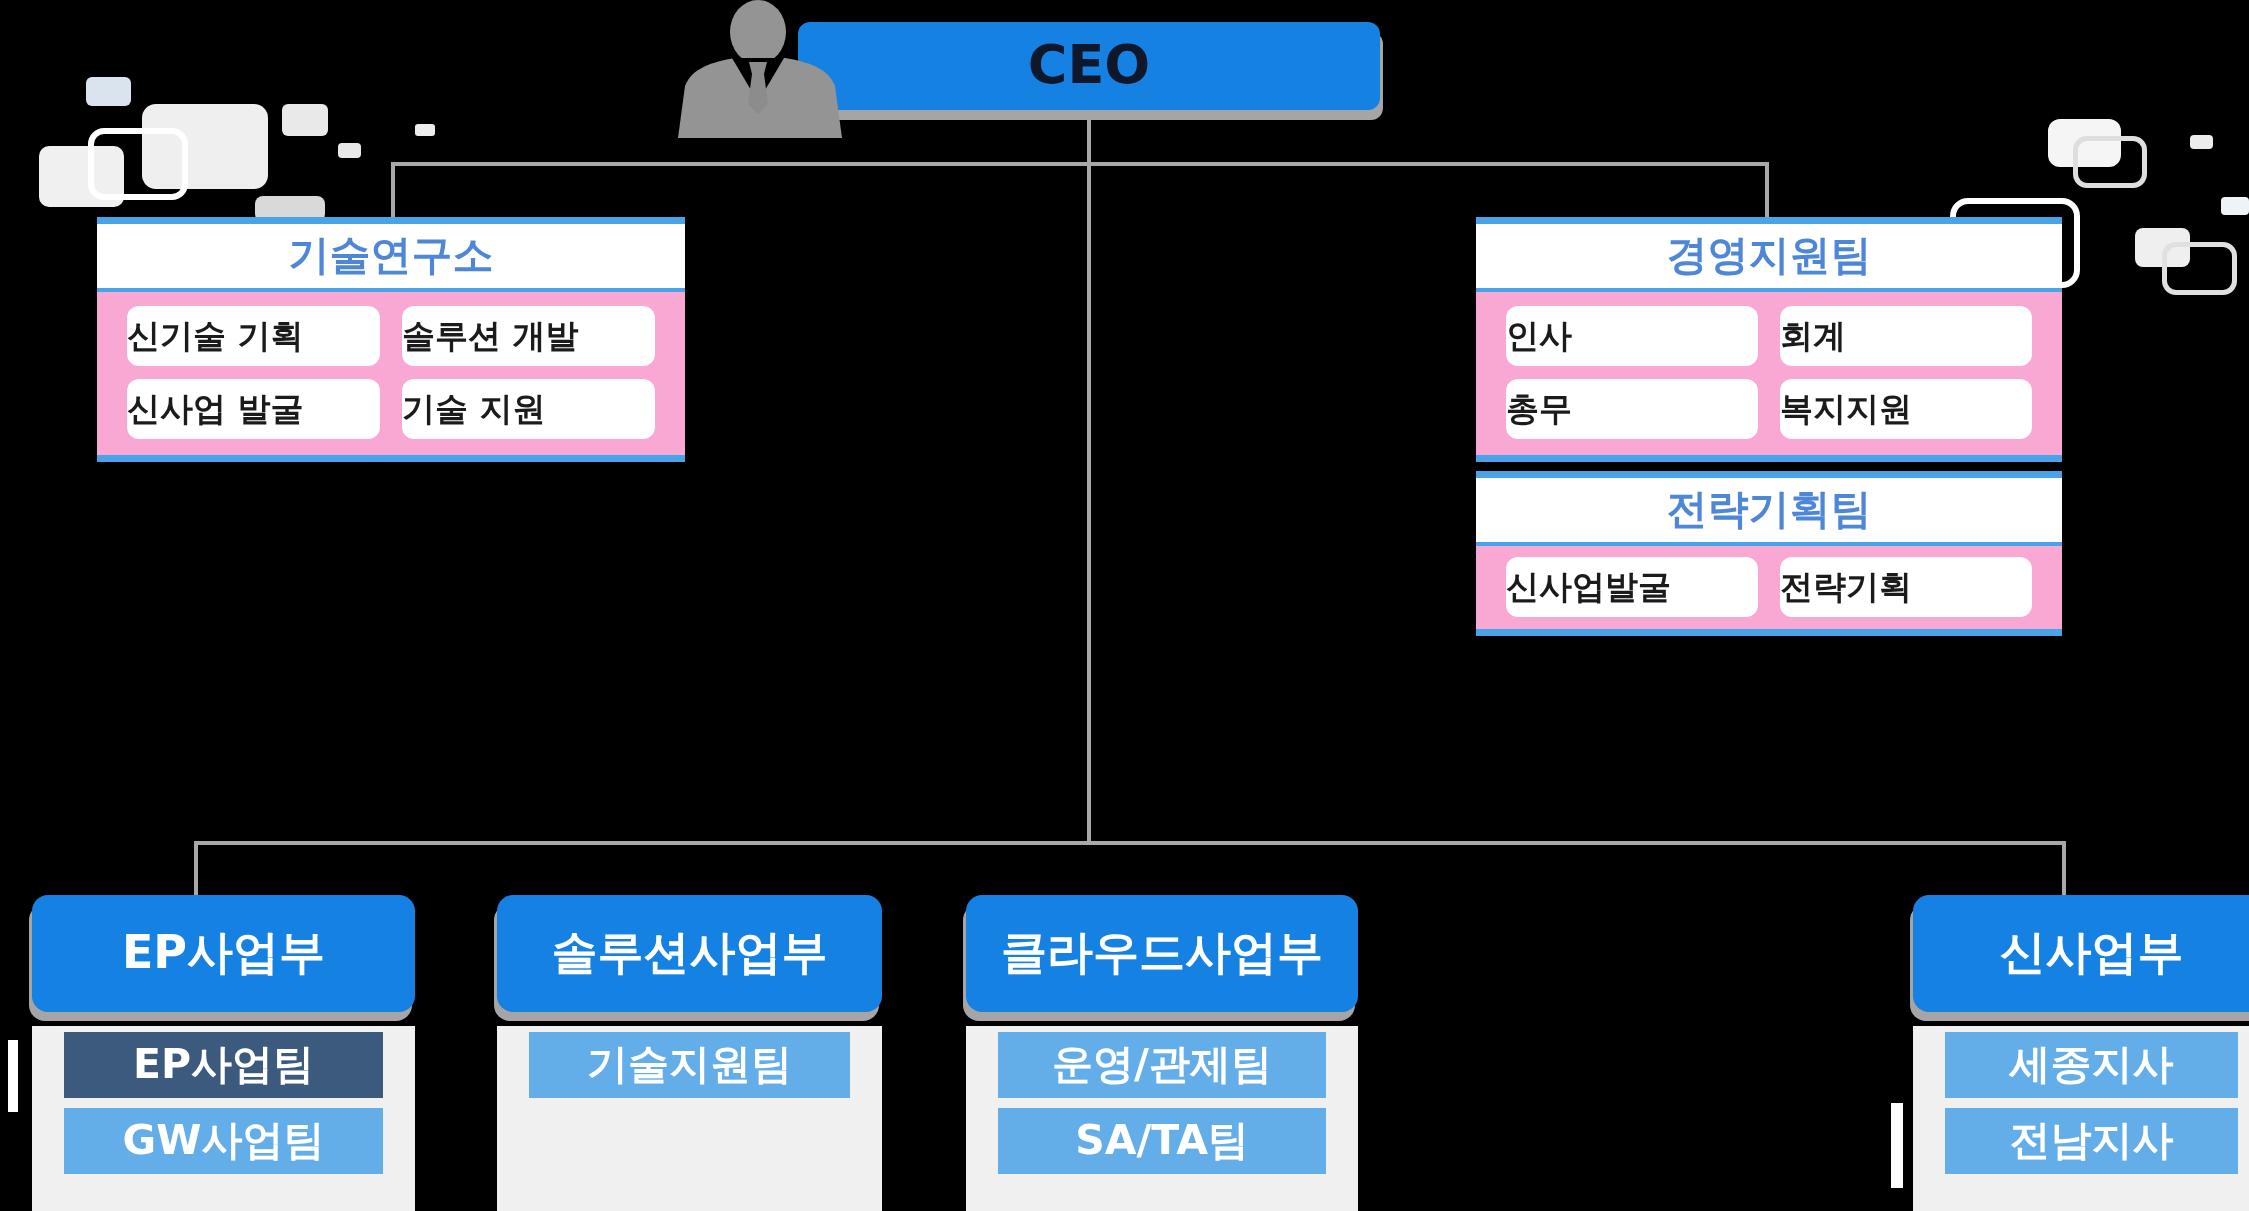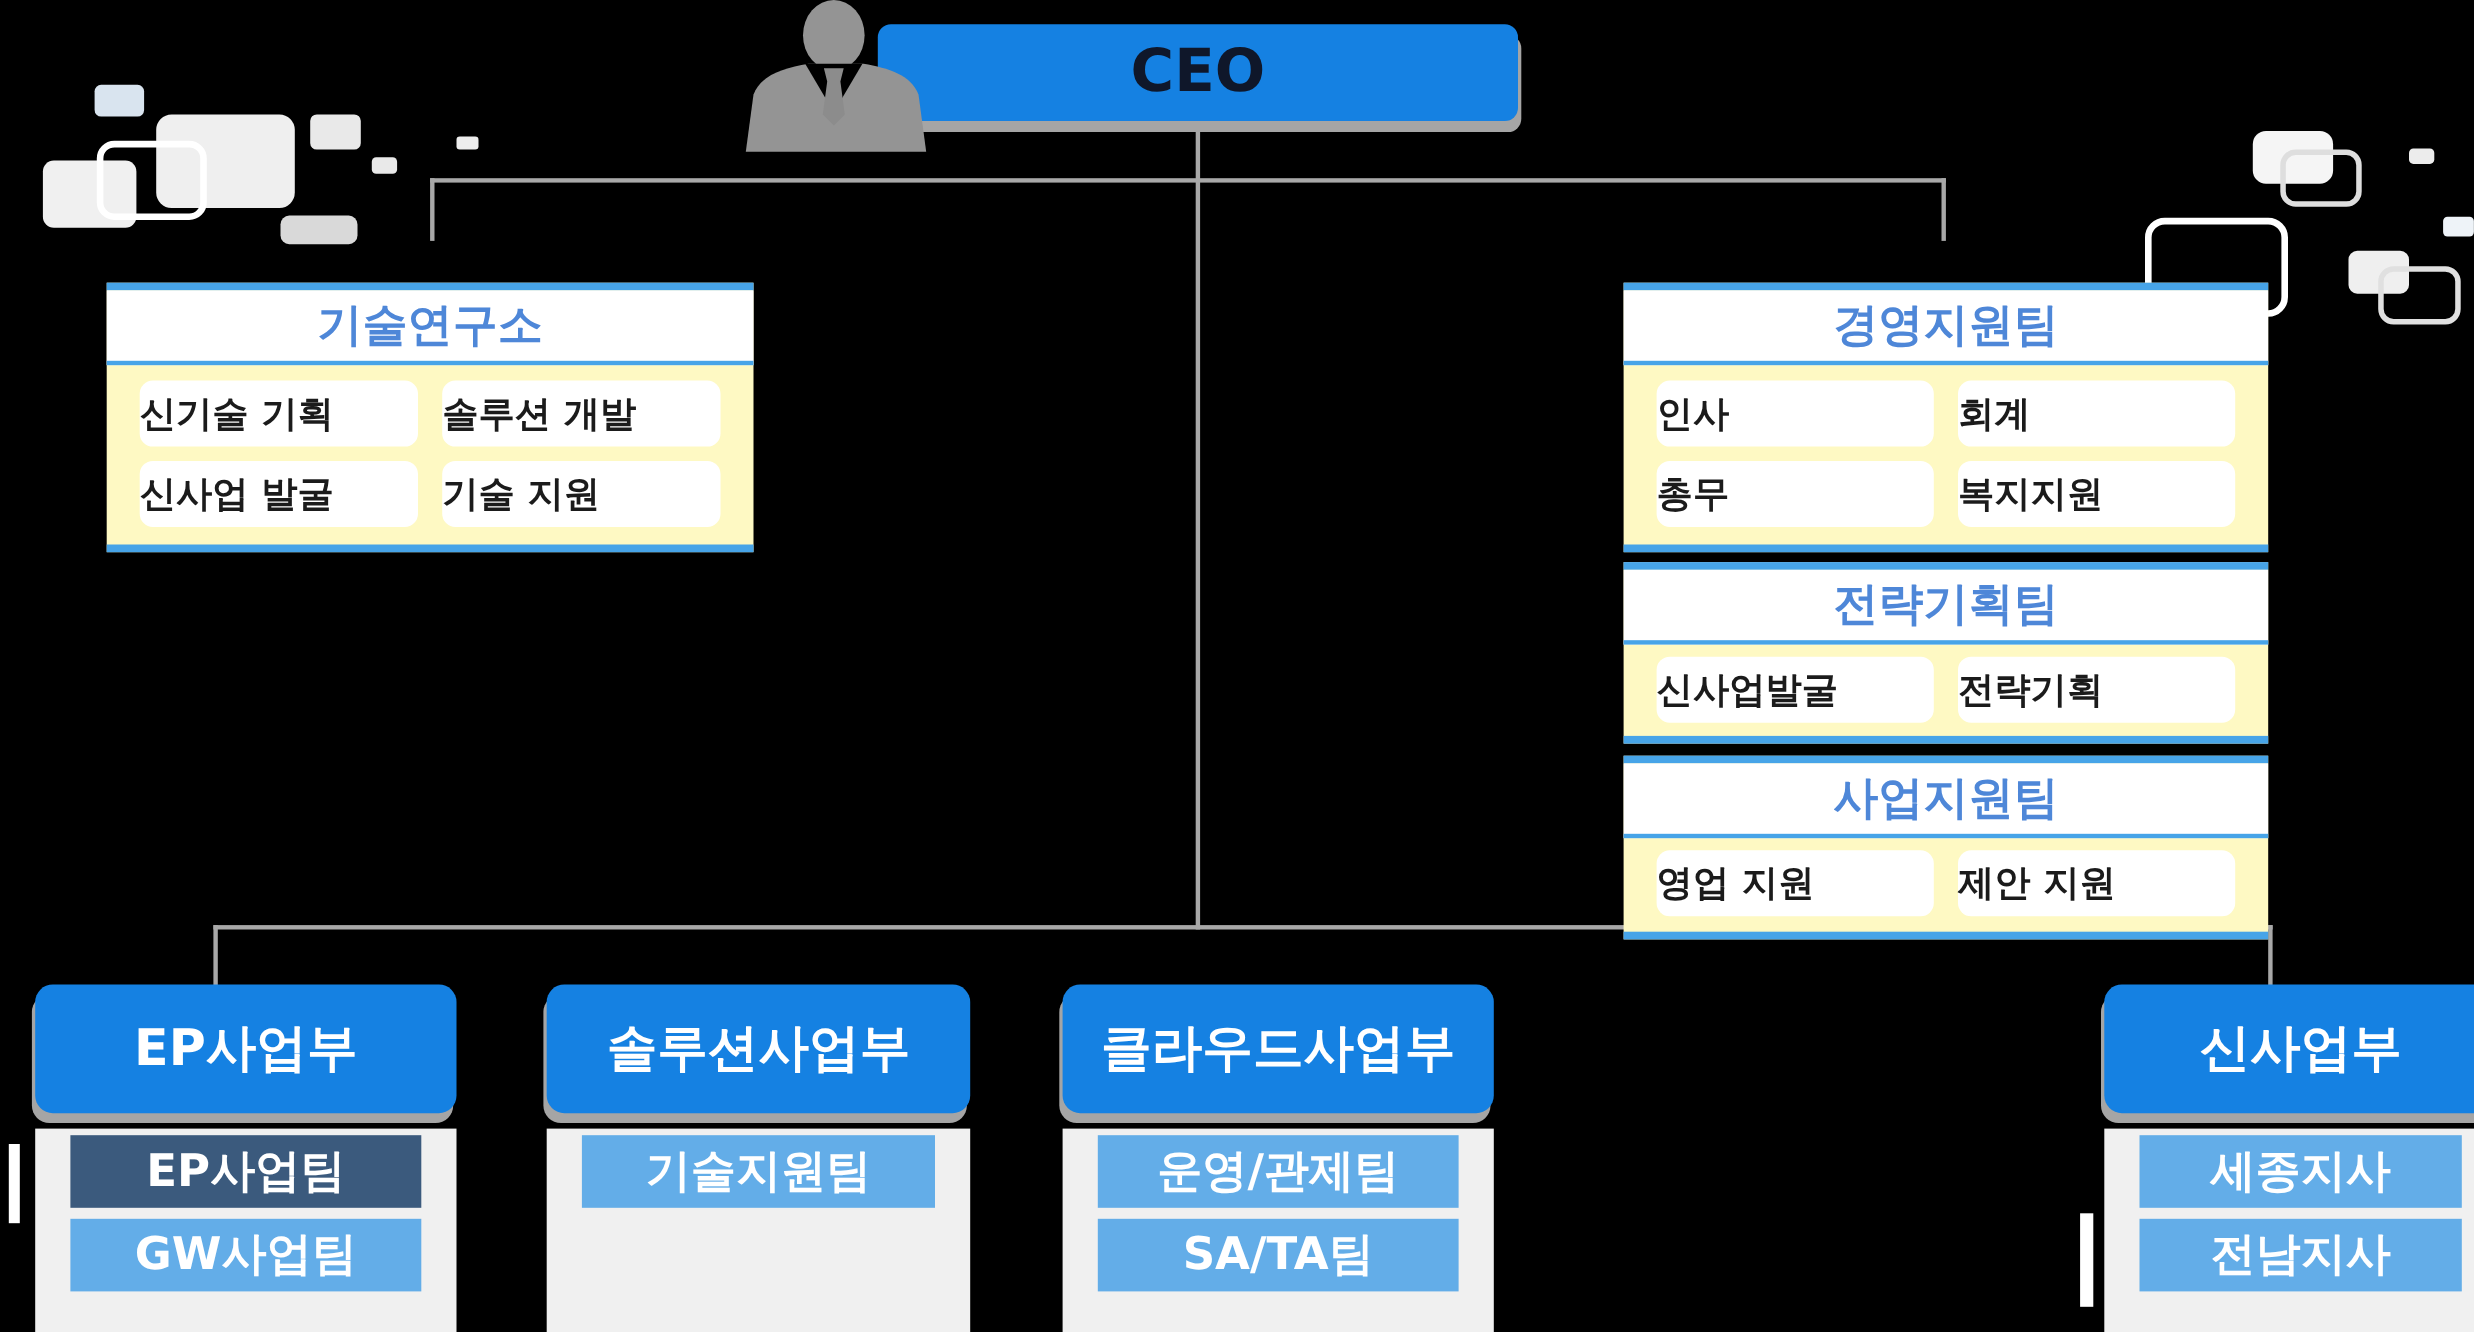--- a/index.html
+++ b/index.html
@@ -23,22 +23,21 @@
     background: #1581e2; border-radius: 12px;
     box-shadow: 3px 10px 0 #a5a5a5;
     color: #0f172a; font-size: 54px; font-weight: bold;
     text-align: center; line-height: 86px; z-index: 3;
   }
   .person { position: absolute; left: 650px; top: 0; width: 220px; height: 150px; z-index: 4; }
   
   .dept {
     position: absolute; z-index: 2;
     border-top: 7px solid #47a4e8; border-bottom: 7px solid #47a4e8;
-    background: #fef9c3;
-    margin-top: 40px;
+    background: #f9a8d4;
   }
   .dept-header {
     background: #fff; border-bottom: 4px solid #47a4e8;
     height: 68px; line-height: 62px; text-align: center;
     font-size: 41px; font-weight: bold; color: #4e87d8;
   }
   .dept-body {
     display: grid; grid-template-columns: 1fr 1fr;
     gap: 13px 22px; padding: 14px 30px;
   }
@@ -134,27 +133,20 @@
   </div>
 
   <div class="dept" style="left:1476px;top:471px;width:586px;height:165px;">
     <div class="dept-header">전략기획팀</div>
     <div class="dept-body single">
       <div class="pill">신사업발굴</div>
       <div class="pill">전략기획</div>
     </div>
   </div>
 
-  <div class="dept" style="left:1476px;top:647px;width:586px;height:167px;">
-    <div class="dept-header">사업지원팀</div>
-    <div class="dept-body single">
-      <div class="pill">영업 지원</div>
-      <div class="pill">제안 지원</div>
-    </div>
-  </div>
 
   <div class="division" style="left:4px;width:383px;">
     <div class="div-header">EP사업부</div>
     <div class="div-panel">
       <div class="team dark">EP사업팀</div>
       <div class="team light">GW사업팀</div>
     </div>
   </div>
 
   <div class="division" style="left:469px;width:385px;">

